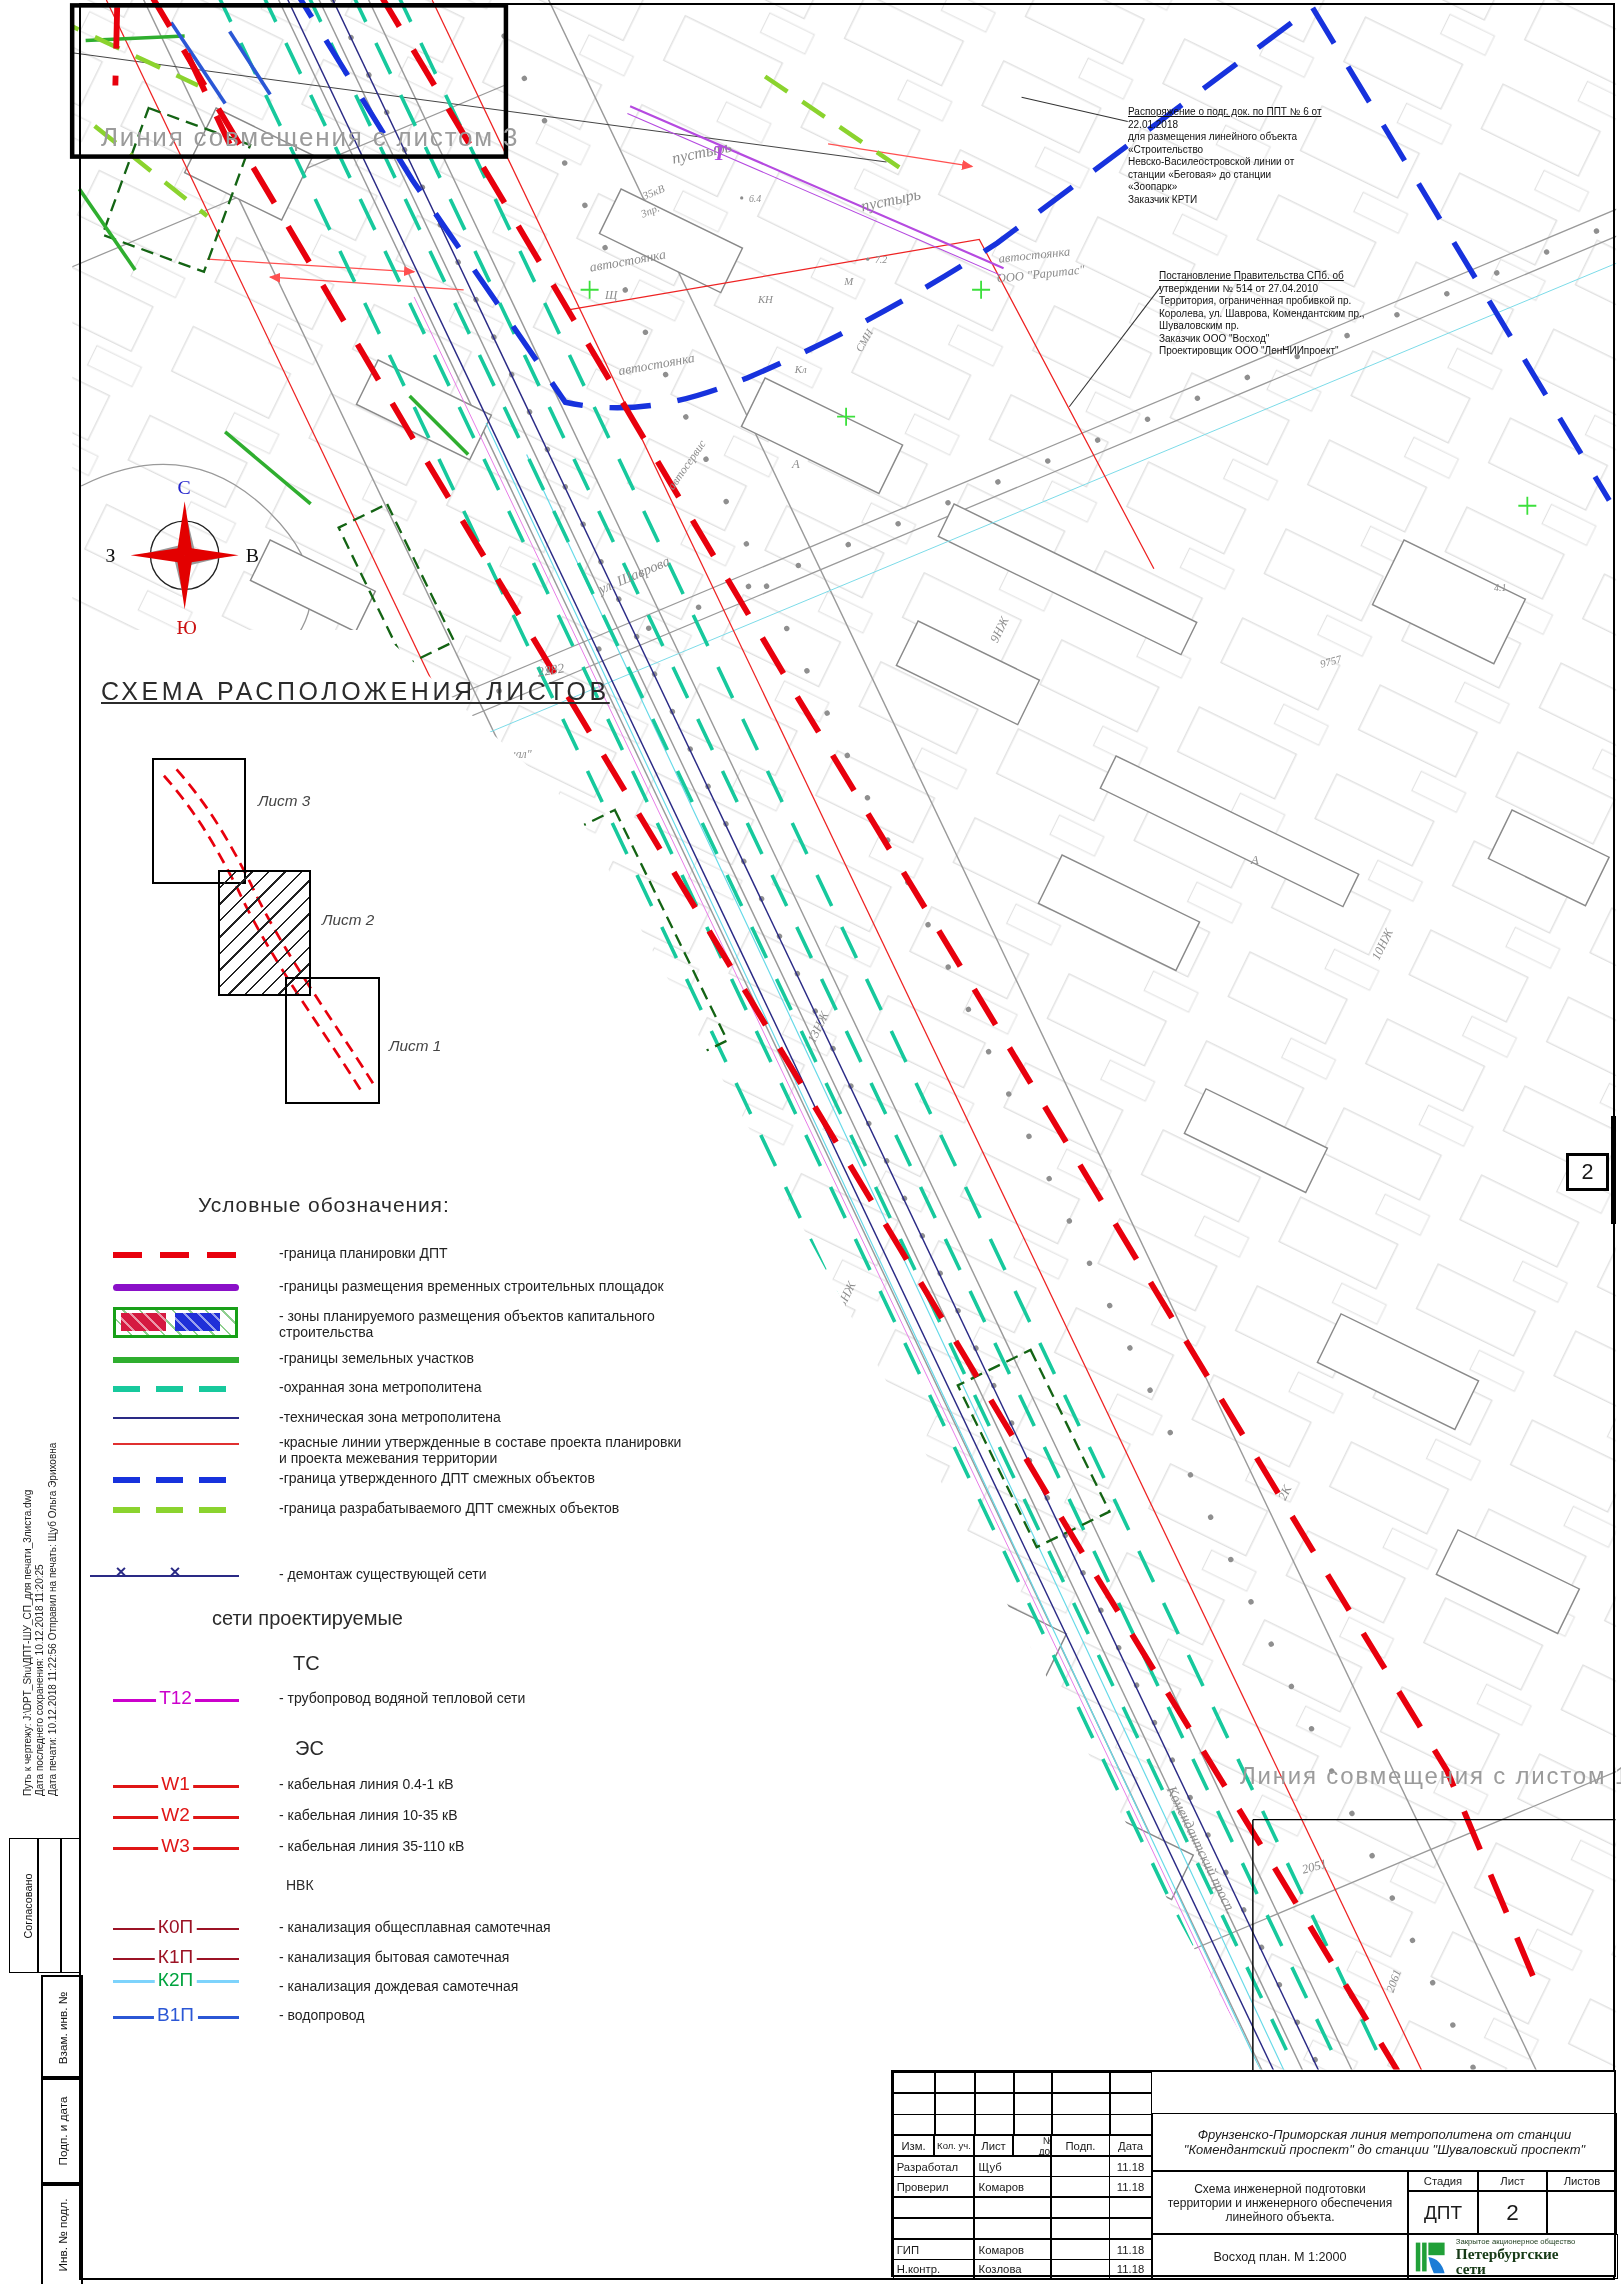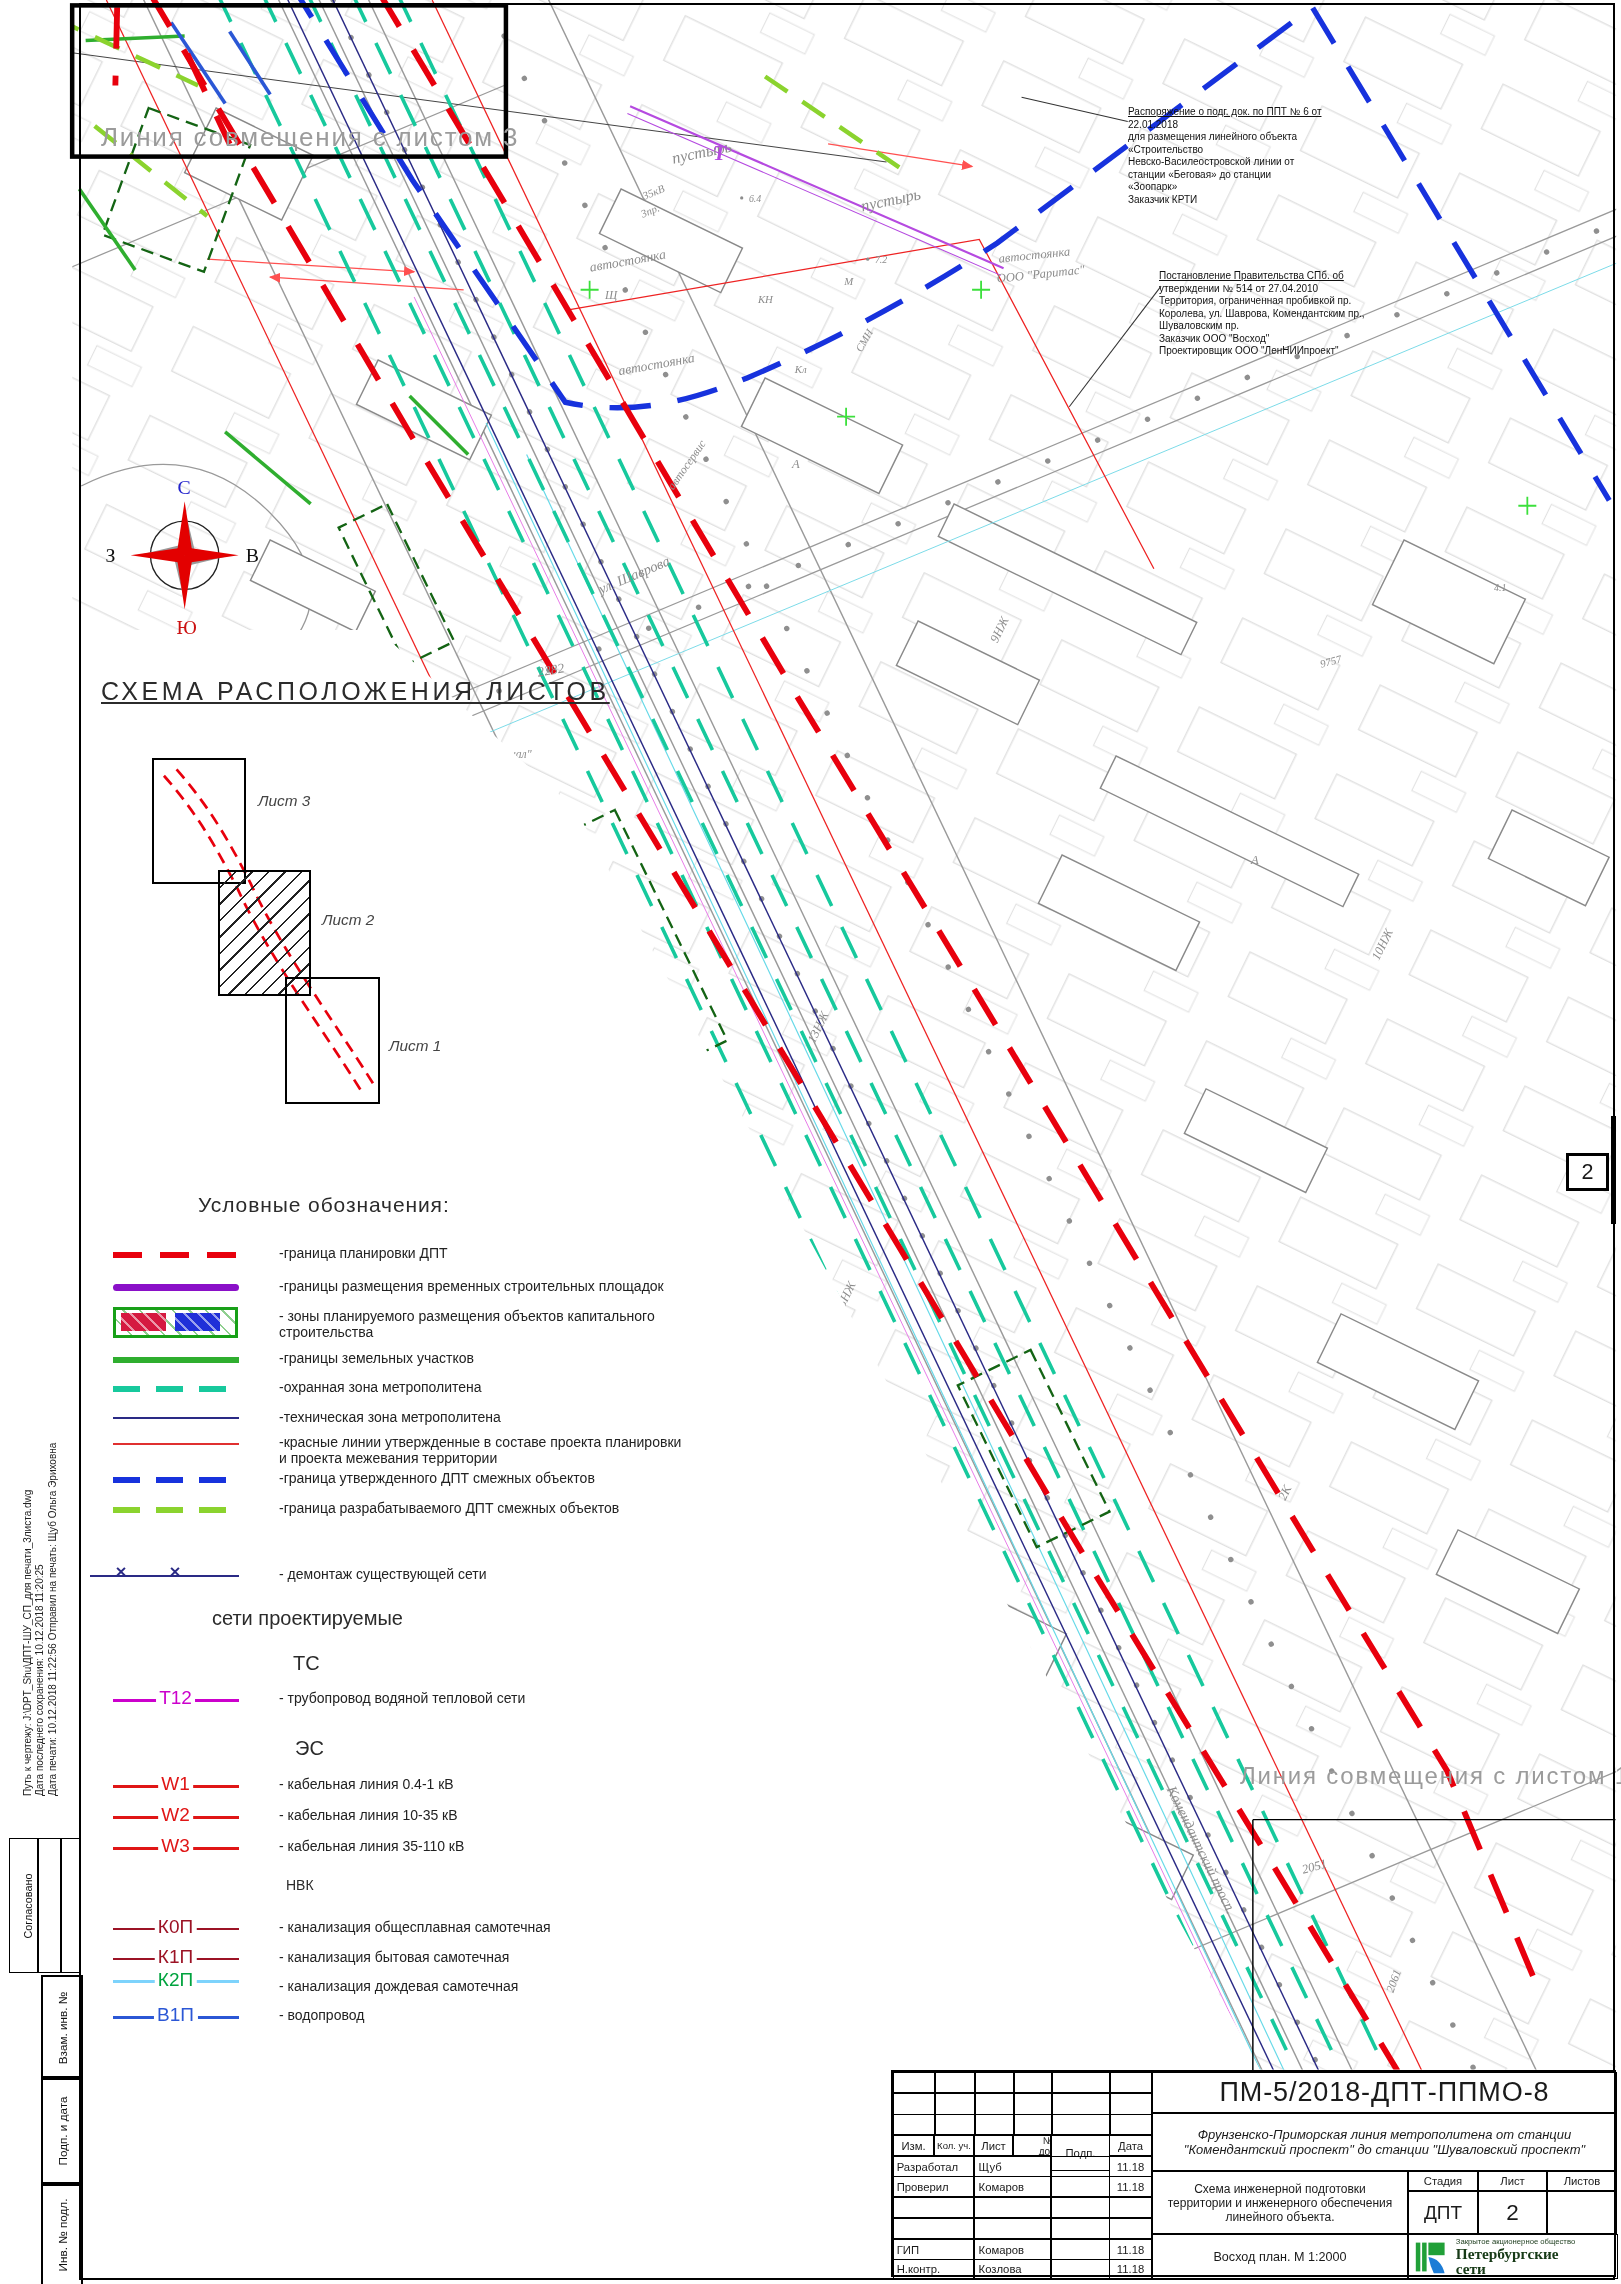--- a/index.html
+++ b/index.html
@@ -488,21 +488,21 @@
       </div>
     <div class="cell small" style="left:41px;top:63px;width:40px;height:21px;font-size:9.5px;">
         <span>Кол. уч.</span>
       </div>
     <div class="cell small" style="left:81px;top:63px;width:39px;height:21px;">
         <span>Лист</span>
       </div>
     <div class="cell small" style="left:120px;top:63px;width:38px;height:21px;font-size:10px;padding-left:32px;">
         <span>№ док.</span>
       </div>
-    <div class="cell small" style="left:158px;top:63px;width:59px;height:36px;">
+    <div class="cell small" style="left:158px;top:63px;width:59px;height:21px;">
         <span>Подп.</span>
       </div>
     <div class="cell small" style="left:216px;top:63px;width:43px;height:21px;">
         <span>Дата</span>
       </div>
 
     <div class="cell" style="left:0;top:0;width:259px;height:21px;"></div>
     <div class="cell" style="left:0;top:21px;width:259px;height:21.6px;"></div>
     <div class="cell" style="left:0;top:42px;width:259px;height:21px;"></div>
     <div class="abs" style="left:41px;top:0;width:1.8px;height:63px;background:#000;"></div>
@@ -565,23 +565,20 @@
         <span>Н.контр.</span>
       </div>
     <div class="cell small" style="left:81px;top:187px;width:77px;height:20px;justify-content:flex-start;padding-left:3.6px;">
         <span>Козлова</span>
       </div>
     <div class="cell small" style="left:158px;top:187px;width:59px;height:20px;"></div>
     <div class="cell small" style="left:216px;top:187px;width:43px;height:20px;">
         <span>11.18</span>
       </div>
 
-    <div class="cell" style="left:259px;top:0;width:465px;height:41px;font-size:27px;letter-spacing:0.9px;">
-        <span>ПМ-5/2018-ДПТ-ППМО-8</span>
-      </div>
     <div class="cell" style="left:259px;top:41px;width:465px;height:58px;font-size:13px;padding:0 12.6px;font-style:italic;">
         <span>Фрунзенско-Приморская линия метрополитена от станции "Комендантский проспект" до станции "Шуваловский проспект"</span>
       </div>
     <div class="cell" style="left:259px;top:99px;width:256px;height:63px;font-size:12px;padding:0 9px;">
         <span>Схема инженерной подготовки территории и инженерного обеспечения линейного объекта.</span>
       </div>
     <div class="cell small" style="left:515px;top:99px;width:70px;height:20px;">
         <span>Стадия</span>
       </div>
     <div class="cell small" style="left:585px;top:99px;width:69px;height:20px;">

